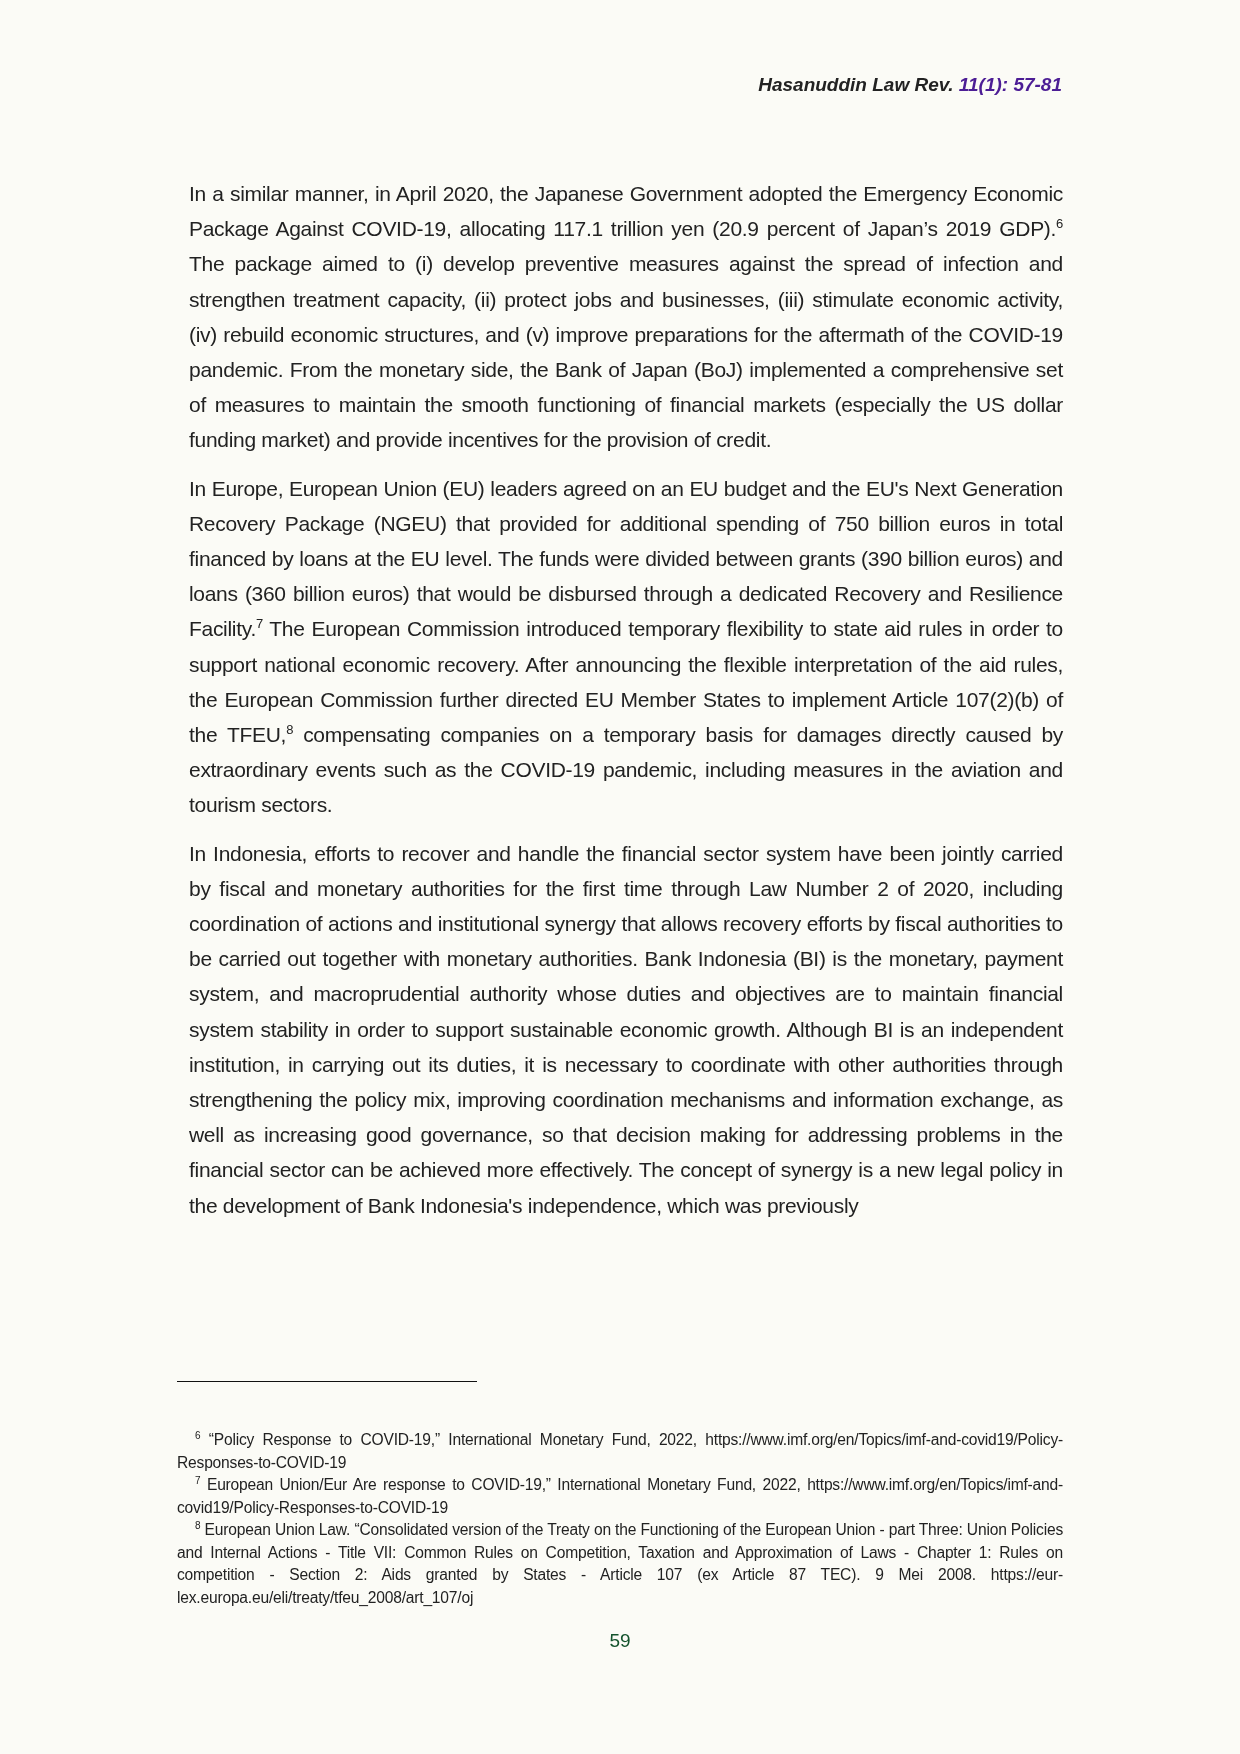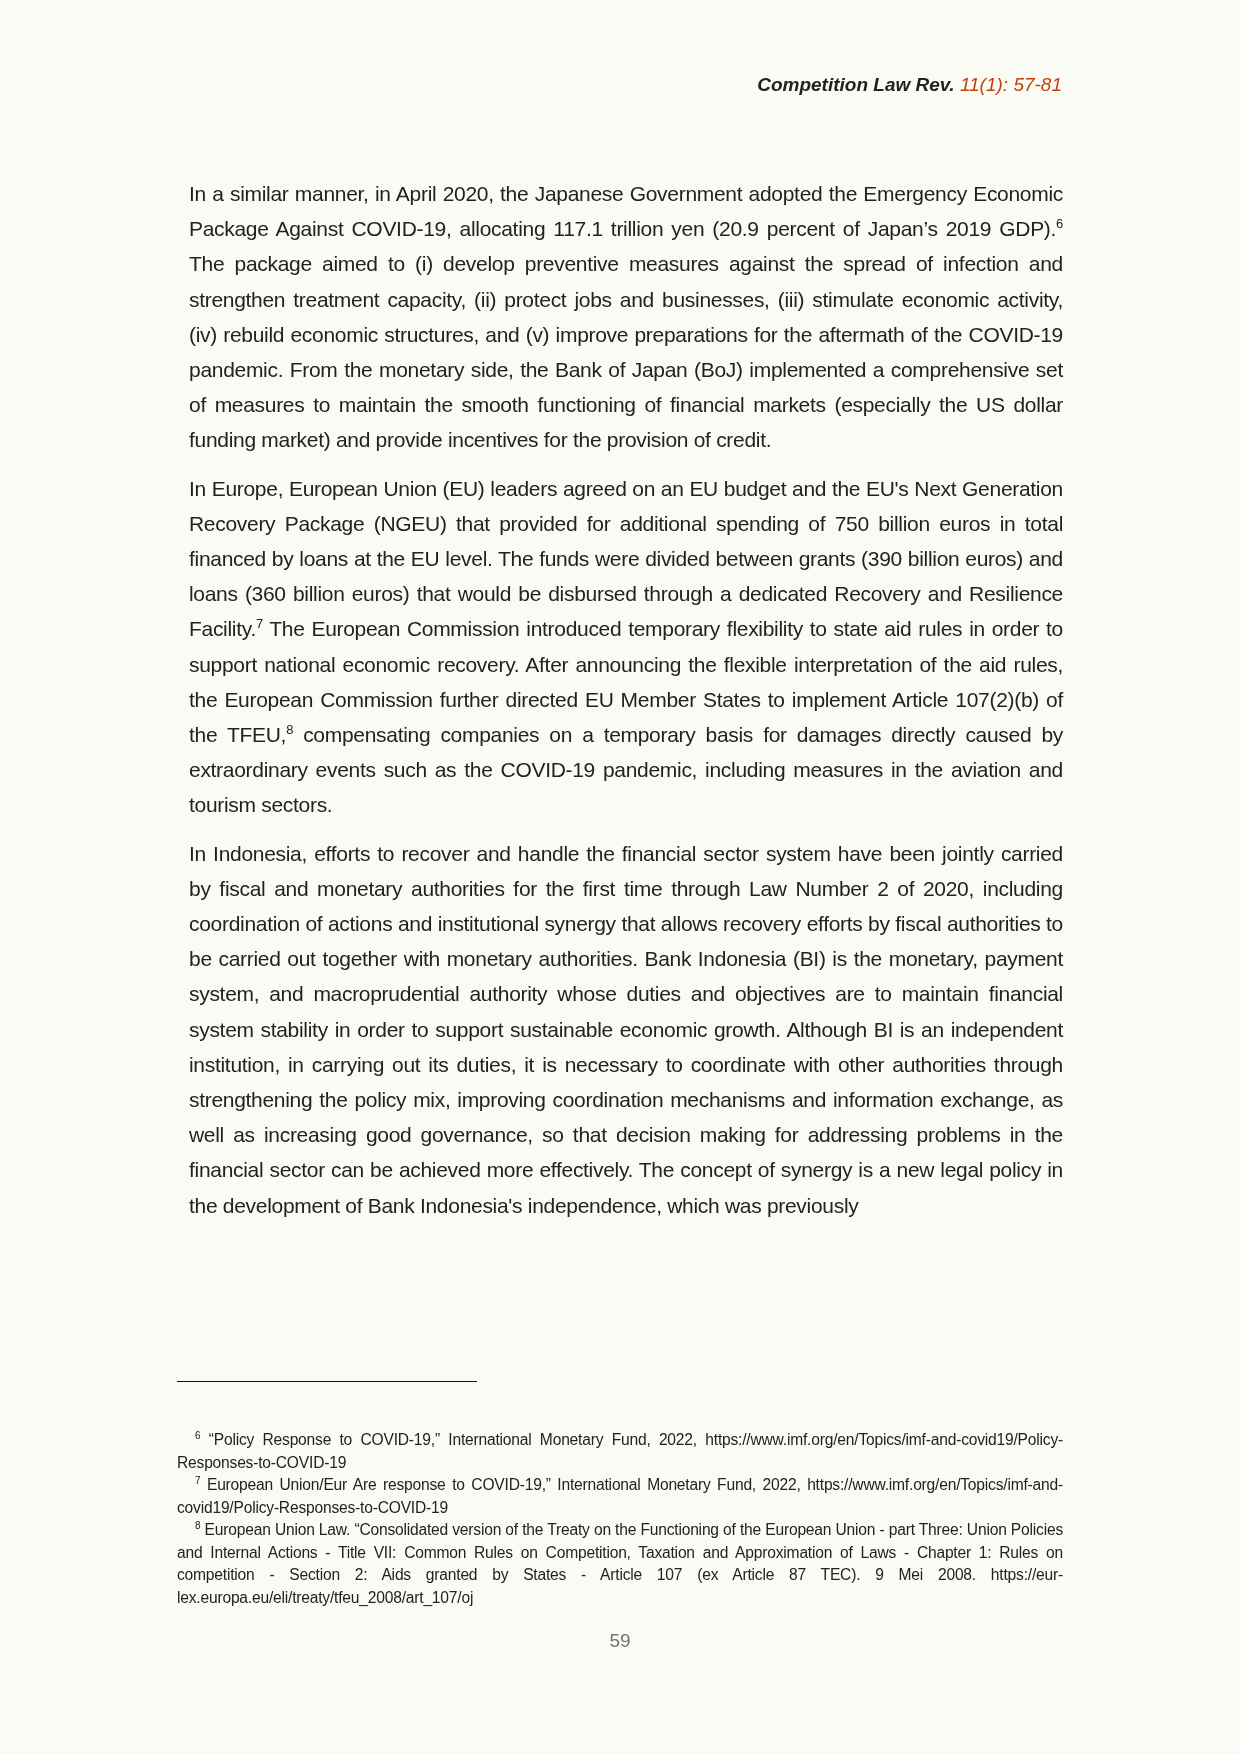--- a/index.html
+++ b/index.html
@@ -14,21 +14,21 @@
   }
   .running-header {
     position: absolute;
     top: 74px;
     right: 178px;
     font-size: 19px;
     font-style: italic;
     color: #222;
   }
   .running-header .journal { font-weight: bold; }
-  .running-header .issue { font-weight: normal; color: #c2410c; }
+  .running-header .issue { font-weight: bold; color: #4c1d95; }
   .body-text {
     position: absolute;
     left: 177px;
     top: 176px;
     width: 886px;
   }
   .body-text p {
     margin: 0 0 13px 12px;
     font-size: 21px;
     line-height: 35.2px;
@@ -60,28 +60,28 @@
     letter-spacing: -0.2px;
   }
   .footnote sup { font-size: 10px; }
   .page-number {
     position: absolute;
     top: 1630px;
     left: 0;
     width: 1240px;
     text-align: center;
     font-size: 19px;
-    color: #737373;
+    color: #14532d;
   }
 </style>
 </head>
 <body>
 
 <div class="running-header">
-  <span class="journal">Competition Law Rev.</span>
+  <span class="journal">Hasanuddin Law Rev.</span>
   <span class="issue">11(1): 57-81</span>
 </div>
 
 <div class="body-text">
   <p><span>In a similar manner, in April 2020, the Japanese Government adopted the Emergency Economic Package Against COVID-19, allocating 117.1 trillion yen (20.9 percent of Japan’s 2019 GDP).</span><sup>6</sup><span> The package aimed to (i) develop preventive measures against the spread of infection and strengthen treatment capacity, (ii) protect jobs and businesses, (iii) stimulate economic activity, (iv) rebuild economic structures, and (v) improve preparations for the aftermath of the COVID-19 pandemic. From the monetary side, the Bank of Japan (BoJ) implemented a comprehensive set of measures to maintain the smooth functioning of financial markets (especially the US dollar funding market) and provide incentives for the provision of credit.</span></p>
   <p><span>In Europe, European Union (EU) leaders agreed on an EU budget and the EU's Next Generation Recovery Package (NGEU) that provided for additional spending of 750 billion euros in total financed by loans at the EU level. The funds were divided between grants (390 billion euros) and loans (360 billion euros) that would be disbursed through a dedicated Recovery and Resilience Facility.</span><sup>7</sup><span> The European Commission introduced temporary flexibility to state aid rules in order to support national economic recovery. After announcing the flexible interpretation of the aid rules, the European Commission further directed EU Member States to implement Article 107(2)(b) of the TFEU,</span><sup>8</sup><span> compensating companies on a temporary basis for damages directly caused by extraordinary events such as the COVID-19 pandemic, including measures in the aviation and tourism sectors.</span></p>
   <p>In Indonesia, efforts to recover and handle the financial sector system have been jointly carried by fiscal and monetary authorities for the first time through Law Number 2 of 2020, including coordination of actions and institutional synergy that allows recovery efforts by fiscal authorities to be carried out together with monetary authorities. Bank Indonesia (BI) is the monetary, payment system, and macroprudential authority whose duties and objectives are to maintain financial system stability in order to support sustainable economic growth. Although BI is an independent institution, in carrying out its duties, it is necessary to coordinate with other authorities through strengthening the policy mix, improving coordination mechanisms and information exchange, as well as increasing good governance, so that decision making for addressing problems in the financial sector can be achieved more effectively. The concept of synergy is a new legal policy in the development of Bank Indonesia's independence, which was previously</p>
 </div>
 
 <div class="fn-rule"></div>

